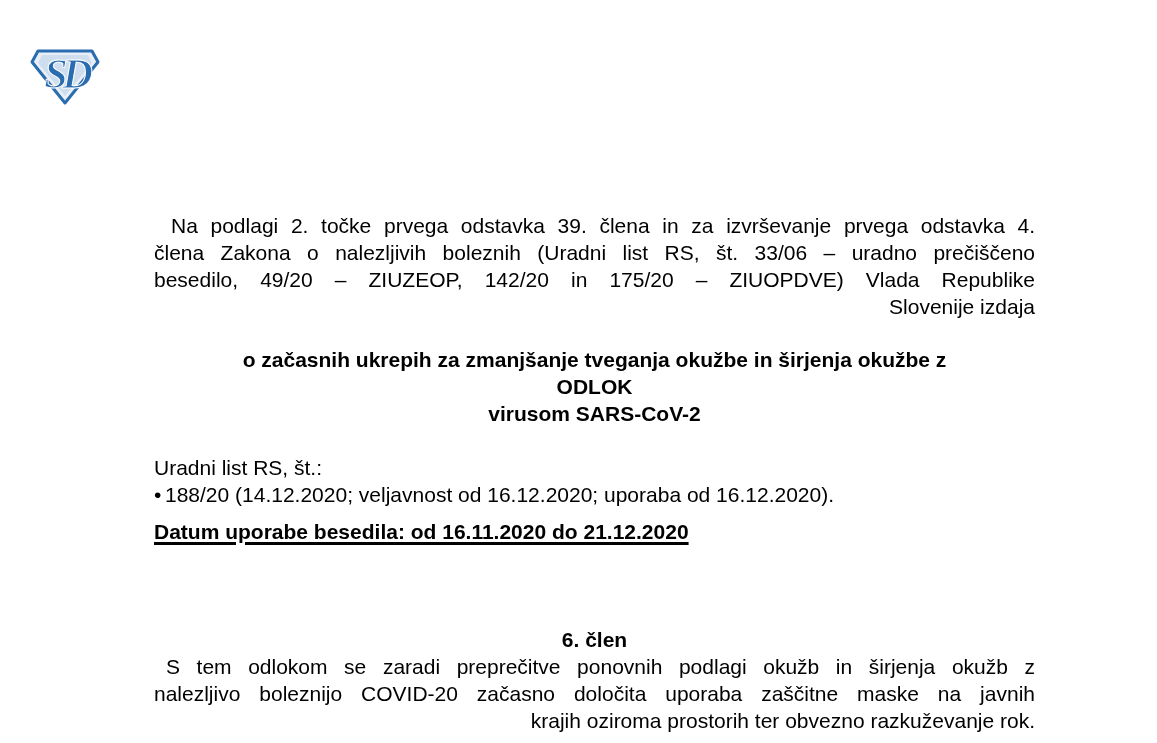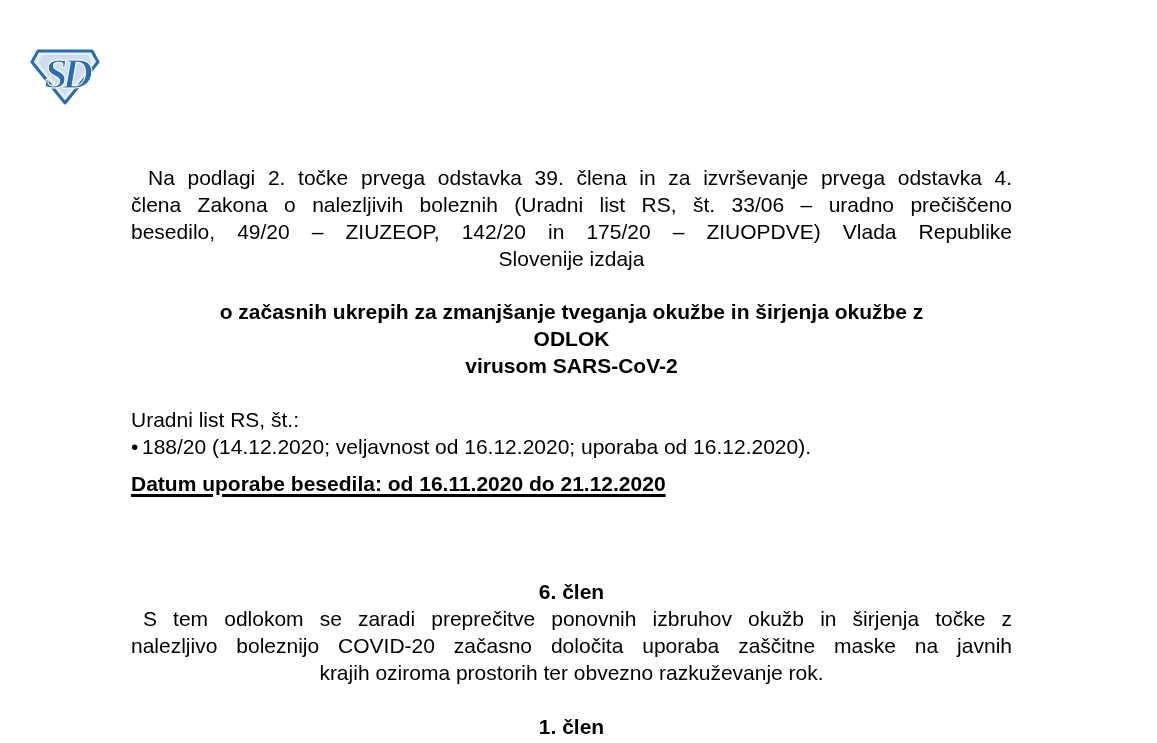--- a/index.html
+++ b/index.html
@@ -5,23 +5,23 @@
   html,body { margin:0; padding:0; background:#ffffff; }
   .page {
     position:relative;
     width:1157px; height:743px;
     background:#ffffff;
     font-family:"Liberation Sans", sans-serif;
     font-size:21px; line-height:27px;
     color:#000000;
     overflow:hidden;
   }
-  .col { position:absolute; left:131px; width:881px; }
+  .col { position:absolute; left:154px; width:881px;margin-top:48px; }
   .jl  { display:block; text-align:justify; text-align-last:justify; white-space:normal; }
-  .nl  { display:block; text-align:center; }
+  .nl  { display:block; text-align:right; }
   .indent1 { padding-left:17px; }
   .indent2 { padding-left:12px; }
   .center { text-align:center; }
   .b { font-weight:bold; }
   .u1 {
     text-decoration:underline;
     text-decoration-thickness:1.5px;
     text-underline-offset:3px;
   }
   .u2 {
@@ -65,20 +65,20 @@
     <span class="bullet-glyph">•</span>
     <span>188/20 (14.12.2020; veljavnost od 16.12.2020; uporaba od 16.12.2020).</span>
   </div>
 
   <div class="col" style="top:470px;">
     <div><span class="u2">Datum uporabe besedila: od 16.11.2020 do 21.12.2020</span></div>
   </div>
 
   <div class="col center b" style="top:578px;">6. člen</div>
   <div class="col" style="top:605px;">
-    <span class="jl indent2">S tem odlokom se zaradi preprečitve ponovnih izbruhov okužb in širjenja točke z</span>
+    <span class="jl indent2">S tem odlokom se zaradi preprečitve ponovnih podlagi okužb in širjenja okužb z</span>
     <span class="jl">nalezljivo boleznijo COVID-20 začasno določita uporaba zaščitne maske na javnih</span>
     <span class="nl">krajih oziroma prostorih ter obvezno razkuževanje rok.</span>
   </div>
 
   <div class="col center b" style="top:713px;">1. člen</div>
 
 </div>
 
 </body></html>

